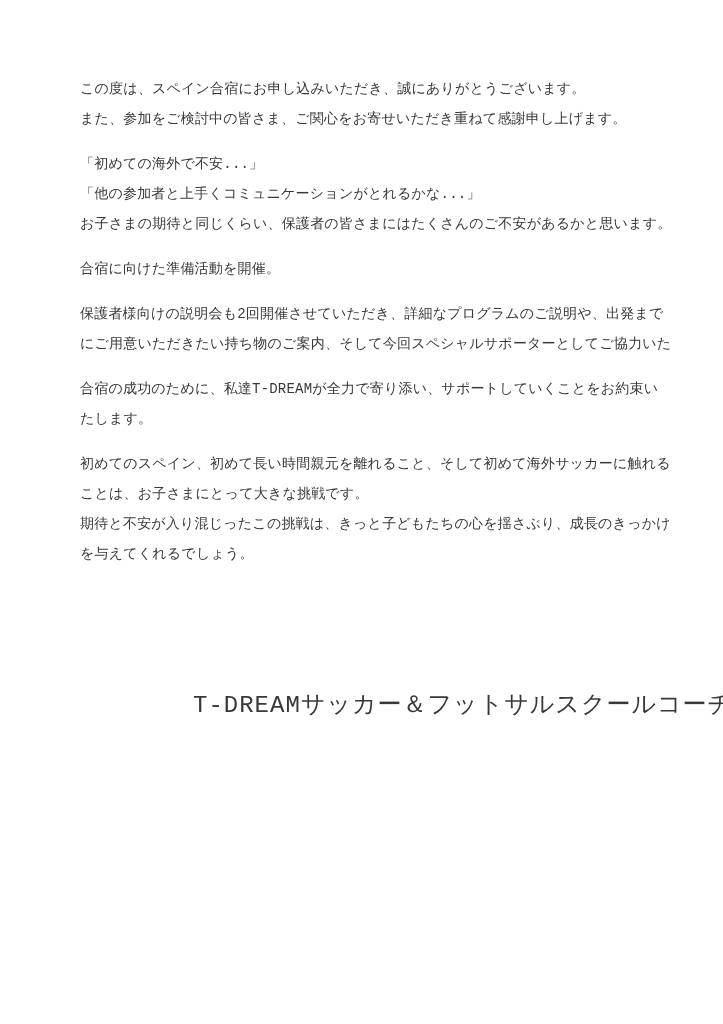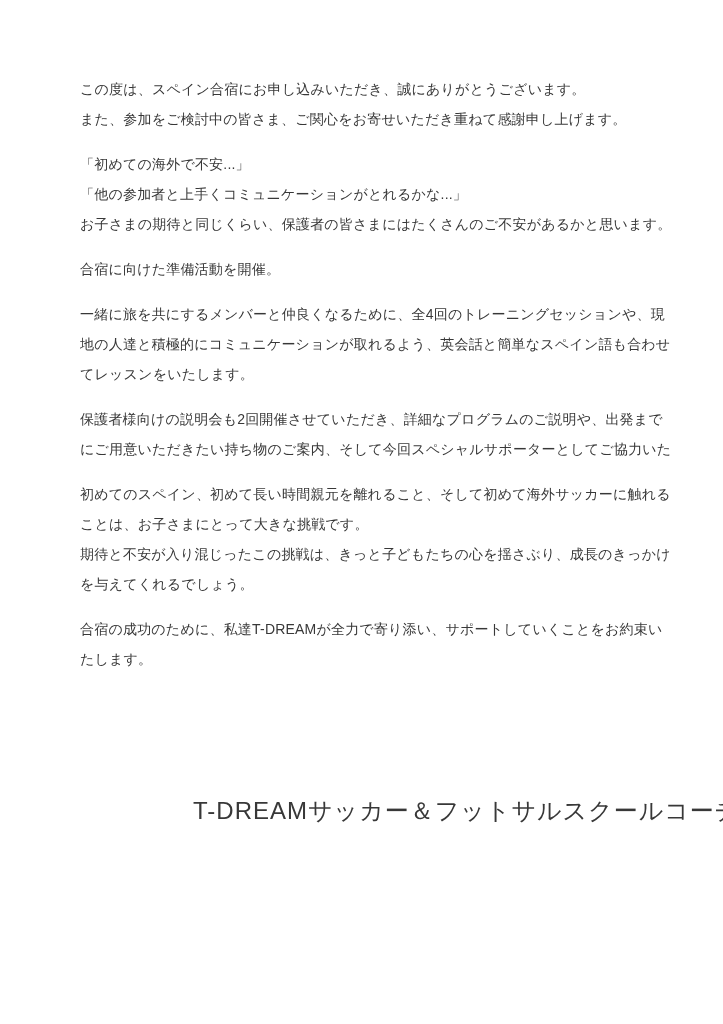--- a/index.html
+++ b/index.html
@@ -6,21 +6,21 @@
     margin: 0;
     padding: 0;
     background: #ffffff;
   }
   .page {
     position: relative;
     width: 723px;
     height: 1024px;
     background: #ffffff;
     overflow: hidden;
-    font-family: Liberation Sans, sans-serif;
+    font-family: Liberation Mono, monospace;
     color: #383838;
   }
   .content {
     padding: 74px 58px 0 80px;
   }
   .para {
     margin: 0 0 15px 0;
   }
   .line {
     font-size: 14px;
@@ -51,40 +51,35 @@
     <div class="para">
       <div class="line">「初めての海外で不安...」</div>
       <div class="line">「他の参加者と上手くコミュニケーションがとれるかな...」</div>
       <div class="line">お子さまの期待と同じくらい、保護者の皆さまにはたくさんのご不安があるかと思います。</div>
     </div>
 
     <div class="para">
       <div class="line">合宿に向けた準備活動を開催。</div>
     </div>
 
-    <div class="para">
-      <div class="line">一緒に旅を共にするメンバーと仲良くなるために、全4回のトレーニングセッションや、現</div>
-      <div class="line">地の人達と積極的にコミュニケーションが取れるよう、英会話と簡単なスペイン語も合わせ</div>
-      <div class="line">てレッスンをいたします。</div>
-    </div>
 
     <div class="para">
       <div class="line">保護者様向けの説明会も2回開催させていただき、詳細なプログラムのご説明や、出発まで</div>
       <div class="line">にご用意いただきたい持ち物のご案内、そして今回スペシャルサポーターとしてご協力いた</div>
     </div>
 
 
     <div class="para">
+      <div class="line">合宿の成功のために、私達T-DREAMが全力で寄り添い、サポートしていくことをお約束い</div>
+      <div class="line">たします。</div>
+    </div>
+
+    <div class="para">
       <div class="line">初めてのスペイン、初めて長い時間親元を離れること、そして初めて海外サッカーに触れる</div>
       <div class="line">ことは、お子さまにとって大きな挑戦です。</div>
       <div class="line">期待と不安が入り混じったこの挑戦は、きっと子どもたちの心を揺さぶり、成長のきっかけ</div>
       <div class="line">を与えてくれるでしょう。</div>
-    </div>
-
-    <div class="para">
-      <div class="line">合宿の成功のために、私達T-DREAMが全力で寄り添い、サポートしていくことをお約束い</div>
-      <div class="line">たします。</div>
     </div>
 
     <div class="signature">T-DREAMサッカー＆フットサルスクールコーチ一同</div>
 
   </div>
 </div>
 
 </body></html>

